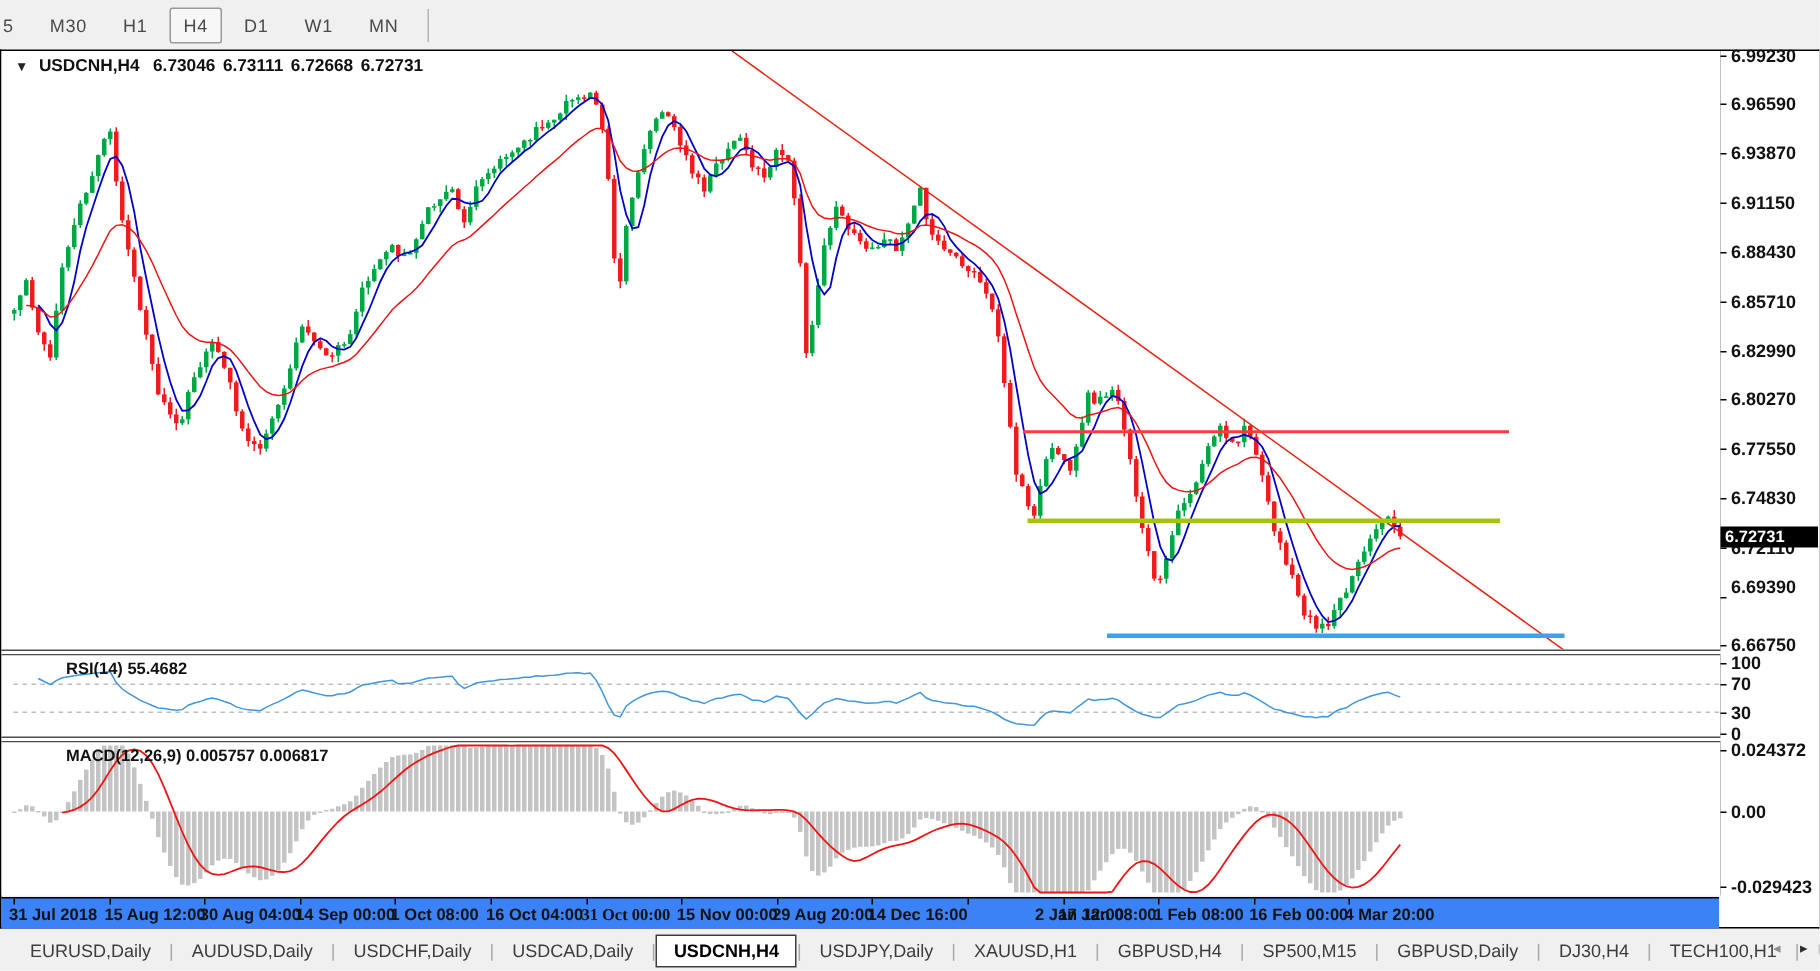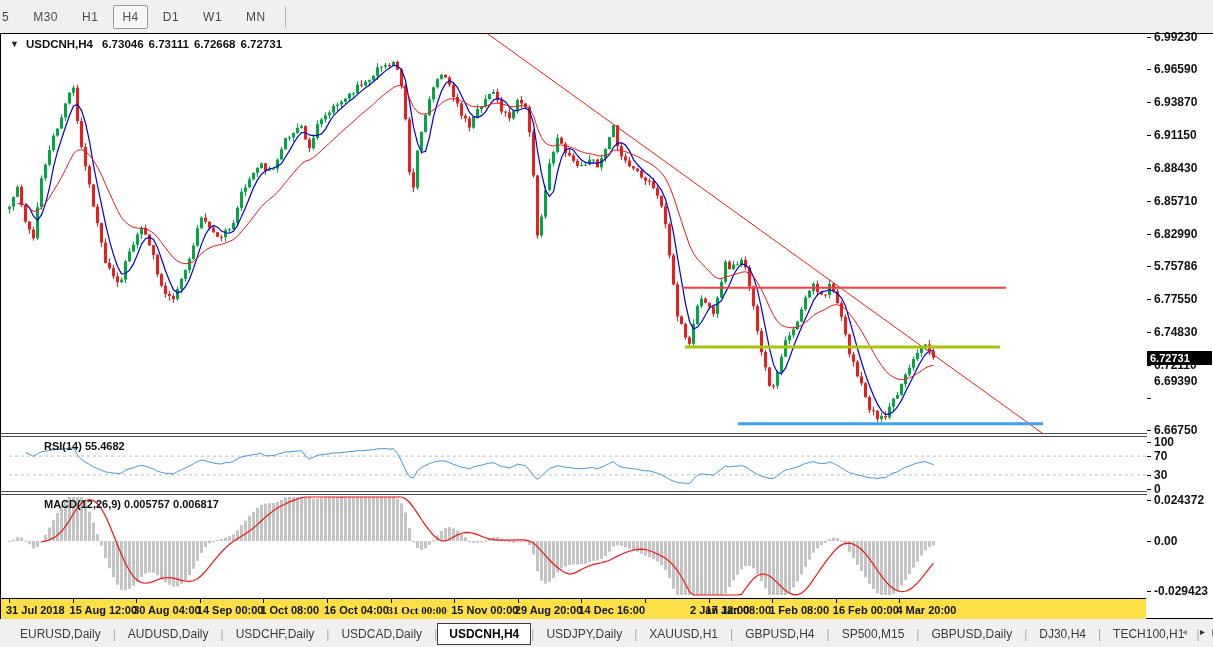--- a/index.html
+++ b/index.html
@@ -61,21 +61,21 @@
     font-size:12px;font-weight:700;color:#111;white-space:nowrap;
   }
   .ax-tick{position:absolute;left:0;width:4px;height:1px;background:#000;}
   .price-badge{
     position:absolute;left:0;width:62px;height:14px;line-height:14px;
     background:#000;color:#fff;font-size:11px;font-weight:700;padding-left:3px;z-index:5;
   }
 
   
   #time-axis{
-    position:absolute;top:598px;left:1px;width:1145px;height:20px;background:#fde047;
+    position:absolute;top:598px;left:1px;width:1145px;height:20px;background:#3b82f6;
     border-top:1px solid #000;overflow:hidden;
   }
   .t-tick{position:absolute;top:0;width:1px;height:4px;background:#000;}
   .t-label{position:absolute;top:5px;font-size:11px;font-weight:700;color:#111;white-space:nowrap;}
 
   
   #tabbar{
     position:absolute;top:620px;left:0;width:1213px;height:27px;background:#f0f0f0;
     display:flex;align-items:center;overflow:hidden;
   }
@@ -892,29 +892,29 @@
       <div class="ax-label" style="top: 61.856px;">6.93870</div>
       <div class="ax-tick" style="top: 67.856px;"></div>
       <div class="ax-label" style="top: 94.768px;">6.91150</div>
       <div class="ax-tick" style="top: 100.768px;"></div>
       <div class="ax-label" style="top: 127.68px;">6.88430</div>
       <div class="ax-tick" style="top: 133.68px;"></div>
       <div class="ax-label" style="top: 160.592px;">6.85710</div>
       <div class="ax-tick" style="top: 166.592px;"></div>
       <div class="ax-label" style="top: 193.504px;">6.82990</div>
       <div class="ax-tick" style="top: 199.504px;"></div>
-      <div class="ax-label" style="top: 226.416px;">5.75786</div>
+      <div class="ax-label" style="top: 226.416px;">6.80270</div>
       <div class="ax-tick" style="top: 232.416px;"></div>
       <div class="ax-label" style="top: 259.328px;">6.77550</div>
       <div class="ax-tick" style="top: 265.328px;"></div>
       <div class="ax-label" style="top: 292.24px;">6.74830</div>
       <div class="ax-tick" style="top: 298.24px;"></div>
       <div class="ax-label" style="top: 325.152px;">6.72110</div>
       <div class="ax-tick" style="top: 331.152px;"></div>
-      <div class="ax-label" style="top: 341px;">6.69390</div>
+      <div class="ax-label" style="top: 351px;">6.69390</div>
       <div class="ax-tick" style="top: 364.064px;"></div>
       <div class="ax-label" style="top: 390.008px;">6.66750</div>
       <div class="ax-tick" style="top: 396.008px;"></div>
       <div class="ax-label" style="top: 402px;">100</div>
       <div class="ax-tick" style="top: 408px;"></div>
       <div class="ax-label" style="top: 416.1px;">70</div>
       <div class="ax-tick" style="top: 422.1px;"></div>
       <div class="ax-label" style="top: 434.9px;">30</div>
       <div class="ax-tick" style="top: 440.9px;"></div>
       <div class="ax-label" style="top: 449px;">0</div>

